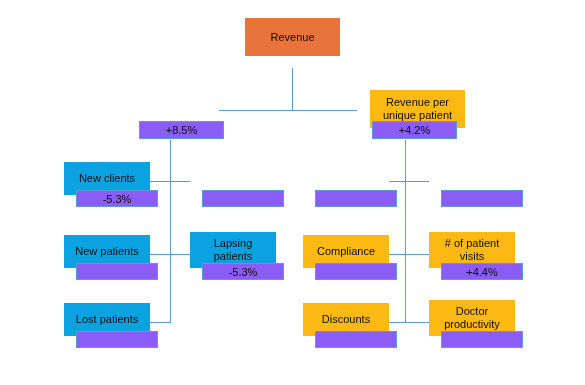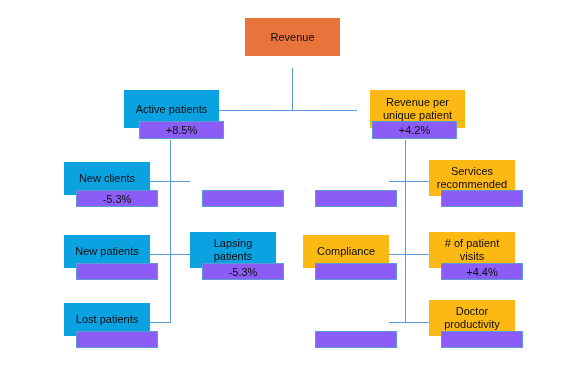--- a/index.html
+++ b/index.html
@@ -85,23 +85,20 @@
 
   <div class="line v" style="left:405px; top:140px; height:183px;"></div>
   <div class="line h" style="left:389px; top:181px; width:40px;"></div>
   <div class="line h" style="left:389px; top:254px; width:40px;"></div>
   <div class="line h" style="left:389px; top:322px; width:40px;"></div>
 
   <div class="node orange-dark" style="left:245px; top:18px; width:95px; height:38px;">
     <div class="node-label">Revenue</div>
   </div>
 
-  <div class="node blue" style="left:124px; top:90px; width:95px; height:38px;">
-    <div class="node-label">Active patients</div>
-  </div>
   <div class="chip fill-blue" style="left:139px; top:121px; width:85px; height:18px;">+8.5%</div>
 
   <div class="node gold" style="left:370px; top:90px; width:95px; height:38px;">
     <div class="node-label">Revenue per unique patient</div>
   </div>
   <div class="chip fill-cream" style="left:372px; top:121px; width:85px; height:18px;">+4.2%</div>
 
   <div class="node blue" style="left:64px; top:162px; width:86px; height:33px;">
     <div class="node-label">New clients</div>
   </div>
@@ -119,35 +116,35 @@
   </div>
   <div class="chip fill-blue" style="left:202px; top:263px; width:82px; height:17px;">-5.3%</div>
 
   <div class="node blue" style="left:64px; top:303px; width:86px; height:33px;">
     <div class="node-label">Lost patients</div>
   </div>
   <div class="chip fill-blue" style="left:76px; top:331px; width:82px; height:17px;"></div>
 
   <div class="chip fill-cream" style="left:315px; top:190px; width:82px; height:17px;"></div>
 
-  <div class="node gold" style="left:429px; top:160px; width:86px; height:36px;">
-    <div class="node-label">Services recommended</div>
-  </div>
   <div class="chip fill-cream" style="left:441px; top:190px; width:82px; height:17px;"></div>
 
   <div class="node gold" style="left:303px; top:235px; width:86px; height:33px;">
     <div class="node-label">Compliance</div>
   </div>
   <div class="chip fill-cream" style="left:315px; top:263px; width:82px; height:17px;"></div>
 
   <div class="node gold" style="left:429px; top:232px; width:86px; height:36px;">
     <div class="node-label"># of patient visits</div>
   </div>
   <div class="chip fill-cream" style="left:441px; top:263px; width:82px; height:17px;">+4.4%</div>
 
+  <div class="node gold" style="left:303px; top:303px; width:86px; height:33px;">
+    <div class="node-label">Discounts</div>
+  </div>
   <div class="chip fill-cream" style="left:315px; top:331px; width:82px; height:17px;"></div>
 
   <div class="node gold" style="left:429px; top:300px; width:86px; height:36px;">
     <div class="node-label">Doctor productivity</div>
   </div>
   <div class="chip fill-cream" style="left:441px; top:331px; width:82px; height:17px;"></div>
 
 </div>
 
 </body></html>

